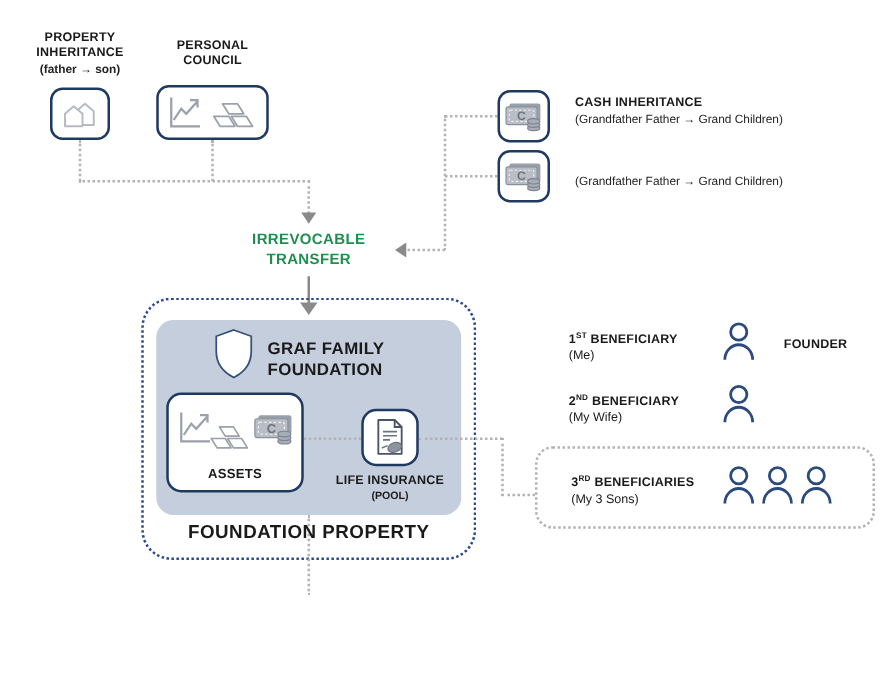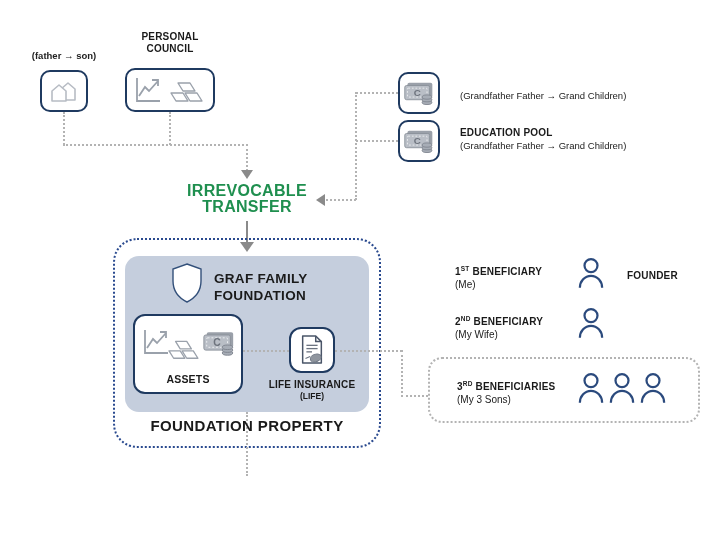--- a/index.html
+++ b/index.html
@@ -13,21 +13,21 @@
   .node{border:2px solid var(--navy-border,#1f3a60);border-radius:10px;background:#fff;
         display:flex;align-items:center;justify-content:center;box-sizing:border-box;}
   .dh{border-top:2px dotted var(--dotted-gray,#b3b3b3);height:0;}
   .dv{border-left:2px dotted var(--dotted-gray,#b3b3b3);width:0;}
   .arrow-down{width:0;height:0;border-left:6px solid transparent;border-right:6px solid transparent;
               border-top:9px solid var(--arrow-gray,#8a8a8a);}
   .arrow-down.big{border-left-width:7px;border-right-width:7px;border-top-width:10px;}
   .arrow-left{width:0;height:0;border-top:6px solid transparent;border-bottom:6px solid transparent;
               border-right:9px solid var(--arrow-gray,#8a8a8a);}
   .solidline{background:var(--arrow-gray,#8a8a8a);}
-  .transfer{color:var(--accent-green,#1f8f4f);font-weight:700;font-size:16px;line-height:16px;letter-spacing:.3px;}
+  .transfer{color:var(--accent-green,#1f8f4f);font-weight:700;font-size:12px;line-height:16px;letter-spacing:.3px;}
   .panel{background:var(--panel-fill,#c5cedd);border-radius:14px;}
   .outline-blue{border:2px dotted var(--outline-blue,#2a4a8f);border-radius:24px;box-sizing:border-box;}
   .outline-gray{border:2px dotted var(--dotted-gray,#b0b0b0);border-radius:14px;box-sizing:border-box;}
   .f-title{font-weight:700;font-size:13.5px;line-height:17px;letter-spacing:.3px;}
   .council{font-weight:700;font-size:15px;letter-spacing:.4px;}
   .mini-b{font-weight:700;font-size:10px;line-height:11px;letter-spacing:.2px;}
   .mini{font-size:8.5px;line-height:11px;}
   .ben-b{font-weight:700;font-size:10px;line-height:13px;letter-spacing:.2px;}
   .ben{font-size:10px;line-height:13px;}
   .sup{font-size:6.5px;vertical-align:4px;font-weight:700;}
@@ -36,20 +36,22 @@
         justify-content:center;font-size:10px;color:#222;letter-spacing:.2px;box-sizing:border-box;}
   svg{display:block;}
   svg text{font-family:"Liberation Sans",sans-serif;}
   .persons{display:flex;gap:5px;}
 </style>
 </head>
 <body>
 
 <div class="canvas">
 
+  <div class="abs t-b pre center" style="left:16px;top:25px;width:96px">PROPERTY
+INHERITANCE</div>
   <div class="abs t-s center" style="left:16px;top:50px;width:96px">(father → son)</div>
 
   <div class="abs t-b pre center" style="left:125px;top:31px;width:90px">PERSONAL
 COUNCIL</div>
 
   <div class="abs node" style="left:40px;top:70px;width:48px;height:42px">
     <span>
       <svg width="32" height="24" viewBox="0 0 32 24">
         <g fill="none" stroke="#b7bcc4" stroke-width="1.6" stroke-linejoin="round">
           <path d="M13 10 L20 4 L27 10 V21 H13 Z"></path>
@@ -106,38 +108,38 @@
         <rect x="5" y="8" width="22" height="10" rx="1" fill="none" stroke="#eef0f2" stroke-dasharray="2 2"></rect>
         <text x="16" y="17" font-size="11" font-weight="bold" fill="#6d737d" text-anchor="middle">C</text>
         <g fill="#a7adb6" stroke="#7e848e" stroke-width="1">
           <ellipse cx="27" cy="24" rx="5.5" ry="2.4"></ellipse>
             <ellipse cx="27" cy="21" rx="5.5" ry="2.4"></ellipse>
             <ellipse cx="27" cy="18" rx="5.5" ry="2.4"></ellipse>
         </g>
       </svg>
     </span>
   </div>
+  <div class="abs t-b" style="left:460px;top:77px;width:240px">CASH INHERITANCE</div>
   <div class="abs t-s" style="left:460px;top:90px;width:240px">(Grandfather Father → Grand Children)</div>
 
   <div class="abs node" style="left:398px;top:120px;width:42px;height:42px">
     <span>
       <svg width="32" height="27" viewBox="0 0 36 28">
         <rect x="5" y="2" width="28" height="16" rx="2" fill="#9aa0a9"></rect>
         <rect x="2" y="5" width="28" height="16" rx="2" fill="#b9bec6" stroke="#8a909a"></rect>
         <rect x="5" y="8" width="22" height="10" rx="1" fill="none" stroke="#eef0f2" stroke-dasharray="2 2"></rect>
         <text x="16" y="17" font-size="11" font-weight="bold" fill="#6d737d" text-anchor="middle">C</text>
         <g fill="#a7adb6" stroke="#7e848e" stroke-width="1">
           <ellipse cx="27" cy="24" rx="5.5" ry="2.4"></ellipse>
             <ellipse cx="27" cy="21" rx="5.5" ry="2.4"></ellipse>
             <ellipse cx="27" cy="18" rx="5.5" ry="2.4"></ellipse>
         </g>
       </svg>
     </span>
   </div>
-  <div class="abs t-b" style="left:460px;top:127px;width:240px">EDUCATION POOL</div>
   <div class="abs t-s" style="left:460px;top:140px;width:240px">(Grandfather Father → Grand Children)</div>
 
   <div class="abs outline-blue" style="left:113px;top:238px;width:268px;height:210px"></div>
   <div class="abs panel" style="left:125px;top:256px;width:244px;height:156px"></div>
 
   <div class="abs" style="left:170px;top:262px">
     <svg width="34" height="42" viewBox="0 0 34 42">
       <path d="M17 2 L31 7 V19 C31 29 25 36 17 40 C9 36 3 29 3 19 V7 Z" fill="#fff" stroke="#33507a" stroke-width="1.4"></path>
     </svg>
   </div>
@@ -193,21 +195,21 @@
           <path d="M9 12 H21"></path>
             <path d="M9 15.5 H21"></path>
             <path d="M9 19 H15"></path>
         </g>
         <path d="M8 26 l5 -2" stroke="#6b7380" stroke-width="1.2"></path>
         <ellipse cx="19" cy="25.5" rx="6" ry="4" transform="rotate(-20 19 25.5)" fill="#8f959e" stroke="#6b7380"></ellipse>
       </svg>
     </span>
   </div>
   <div class="abs mini-b center" style="left:257px;top:379px;width:110px">LIFE INSURANCE</div>
-  <div class="abs mini center" style="left:257px;top:391px;width:110px">(LIFE)</div>
+  <div class="abs mini center" style="left:257px;top:391px;width:110px">(POOL)</div>
 
   <div class="abs dv" style="left:246px;top:412px;height:64px"></div>
   <div class="abs council center" style="left:123px;top:417px;width:248px">FOUNDATION PROPERTY</div>
 
   <div class="abs" style="left:455px;top:262px">
     <div class="ben-b"><span>1</span><span class="sup">ST</span><span class="lbl-gap">BENEFICIARY</span></div>
     <div class="ben">(Me)</div>
   </div>
   <div class="abs" style="left:578px;top:257px">
     <svg width="26" height="32" viewBox="0 0 28 34">

